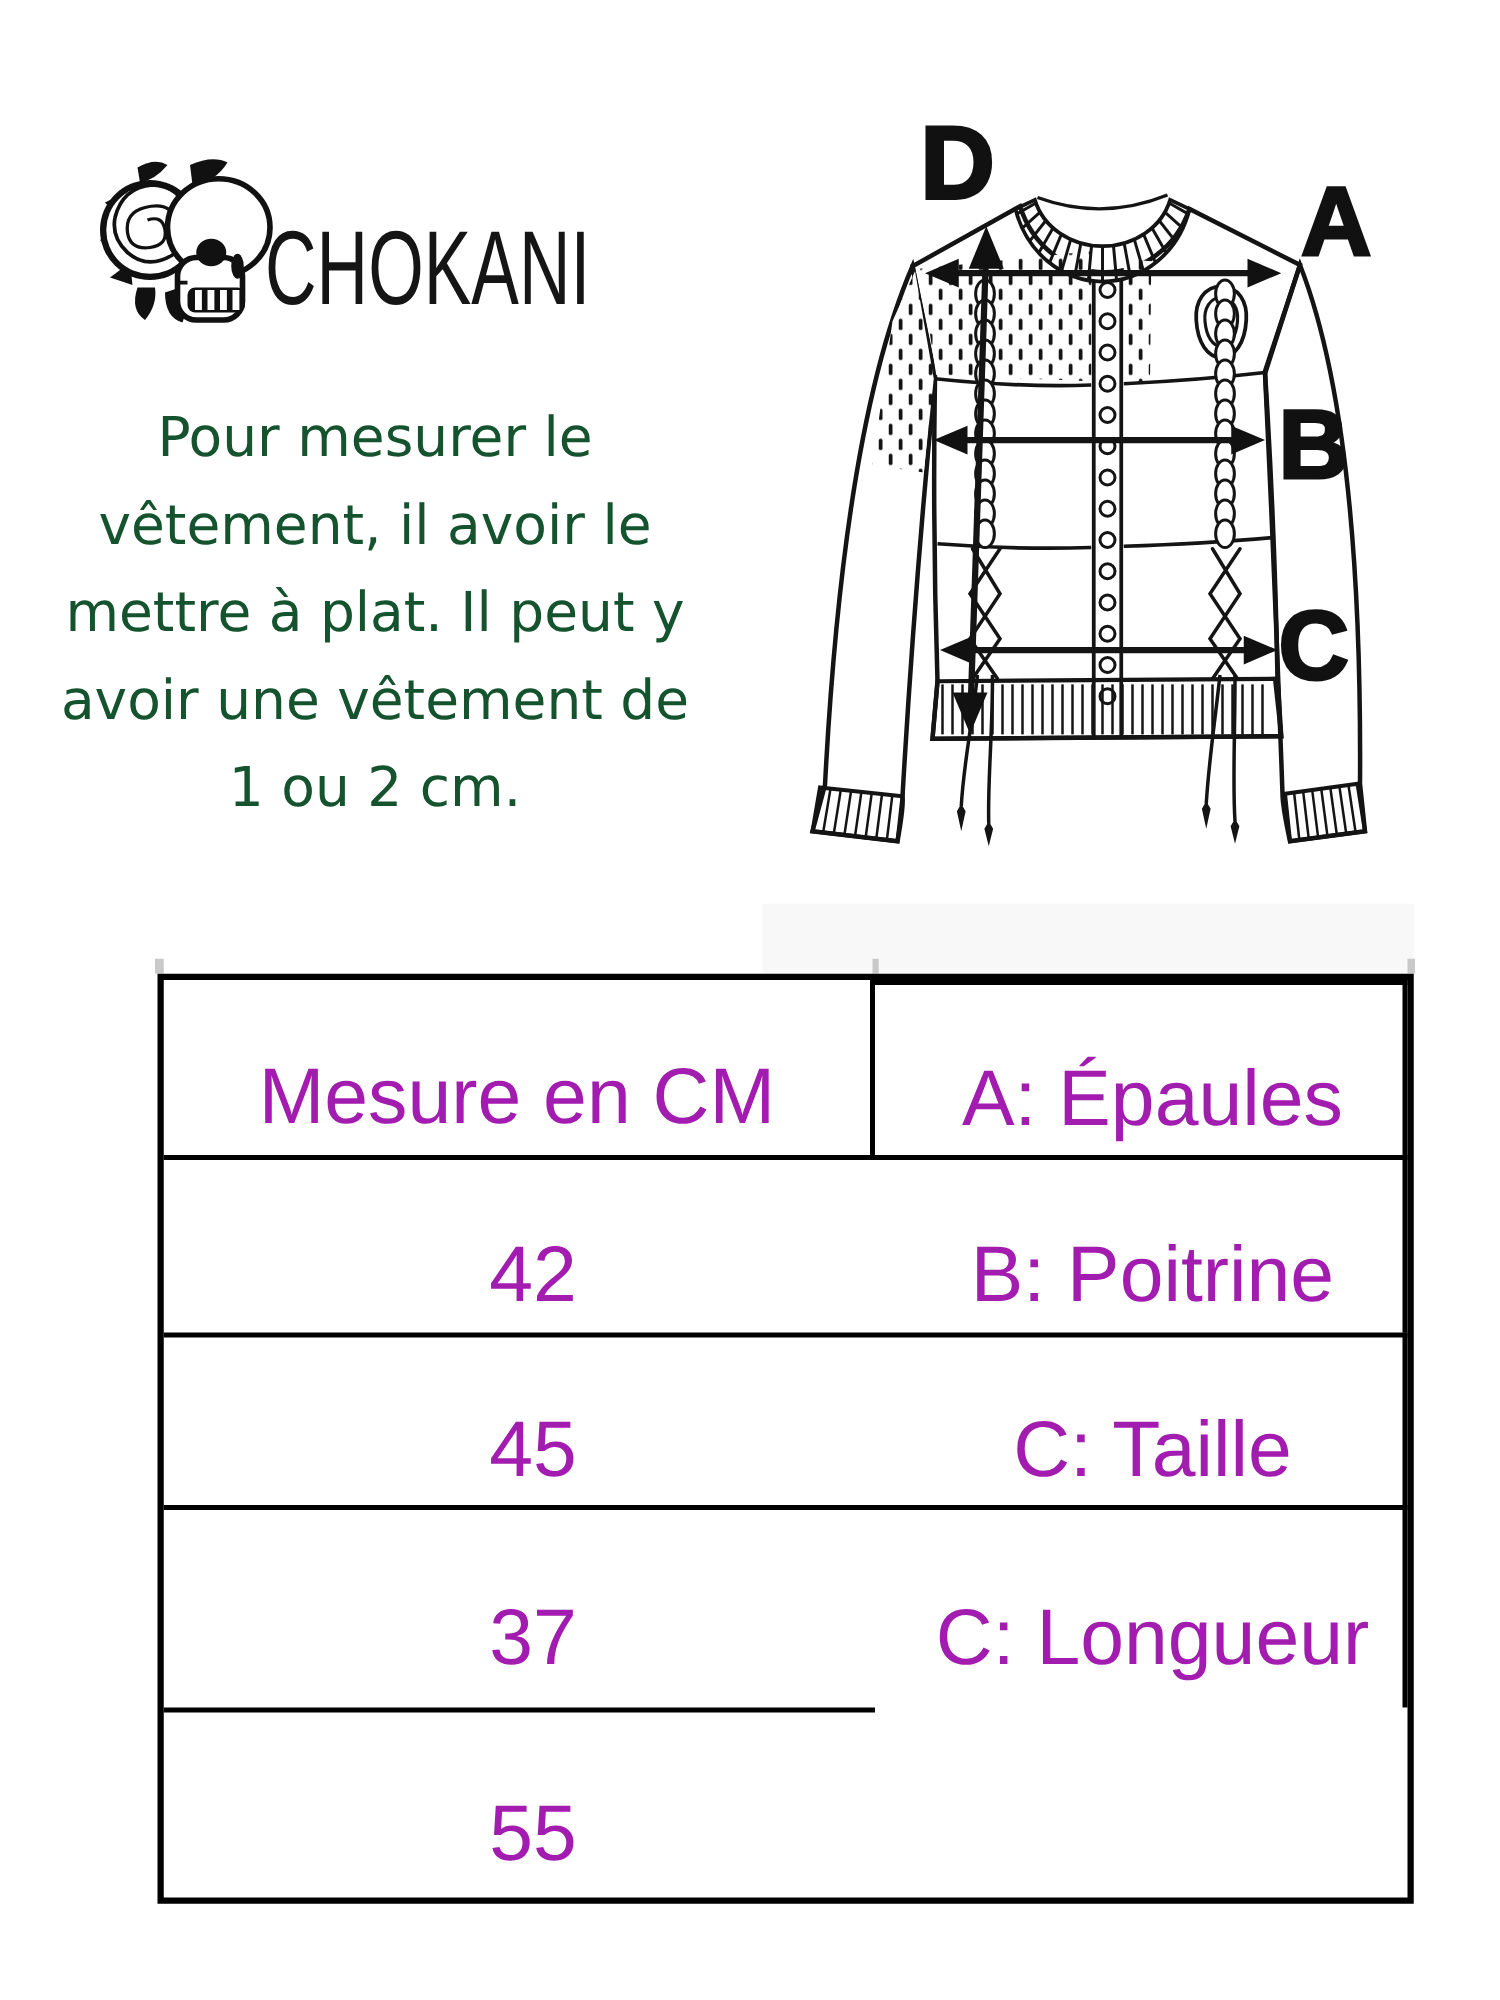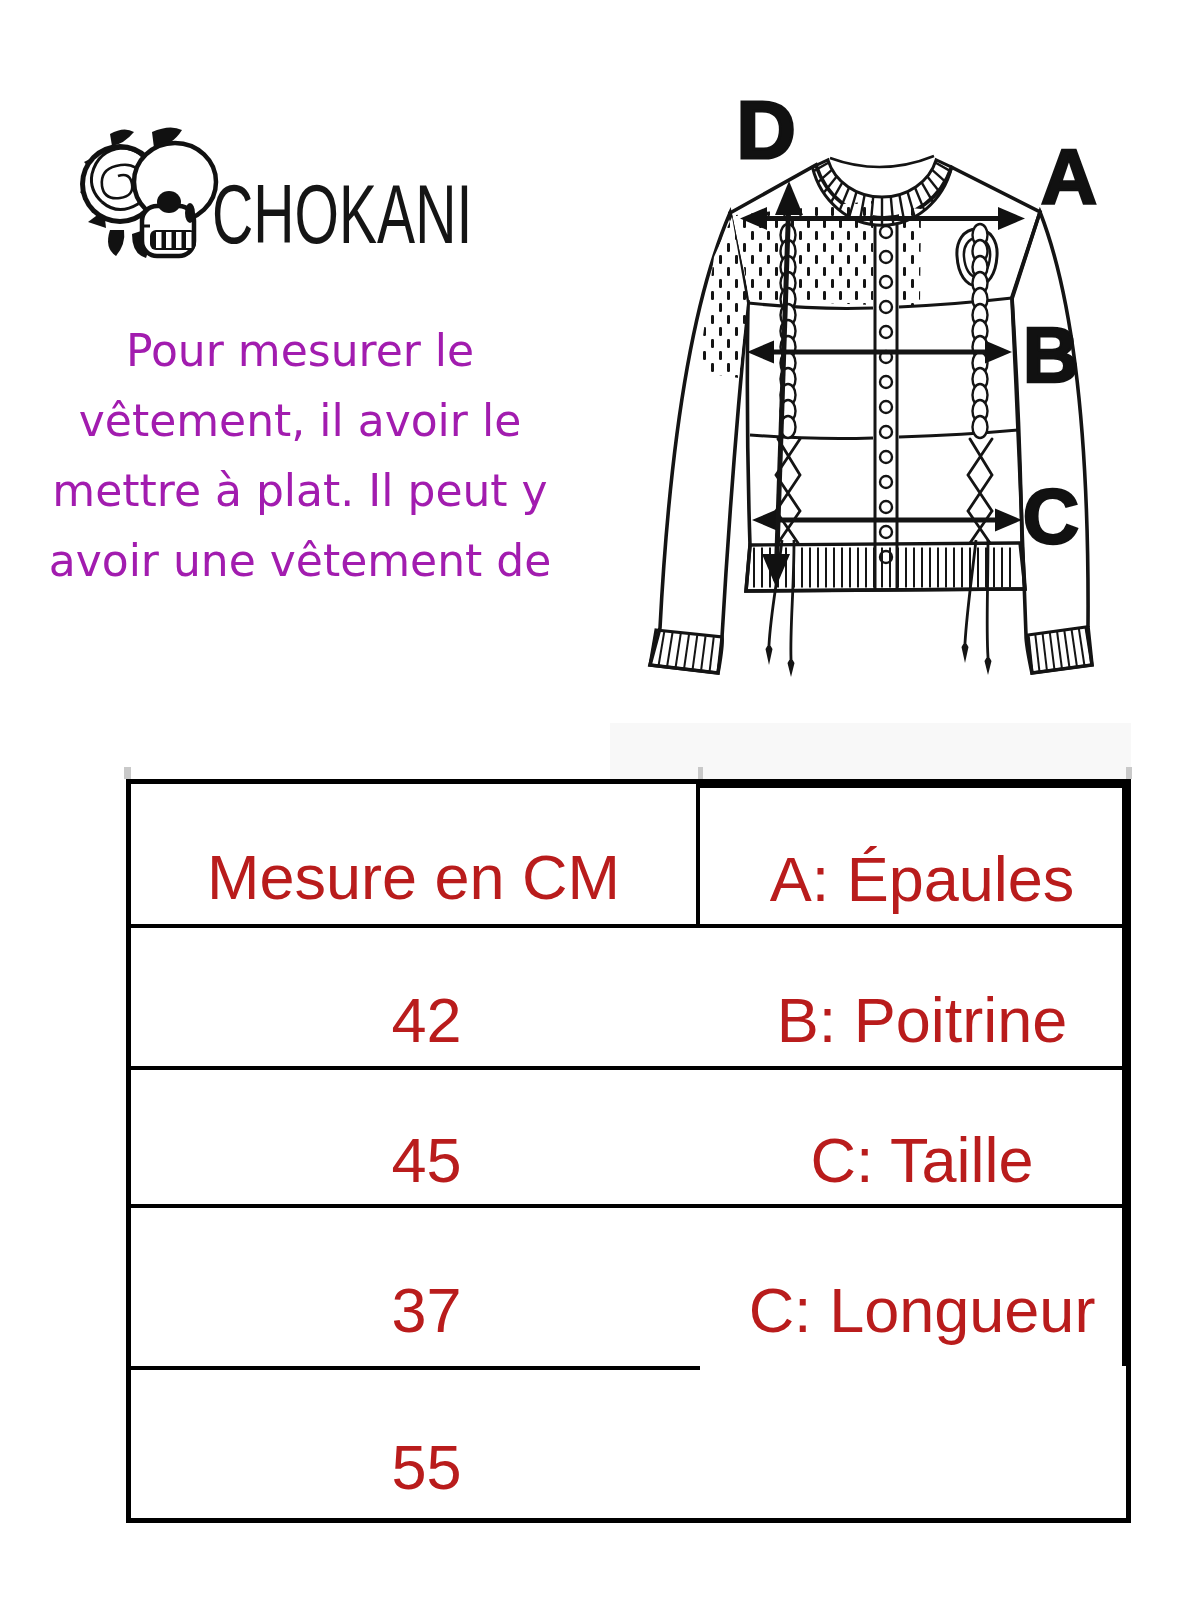--- a/index.html
+++ b/index.html
@@ -6,34 +6,34 @@
   .page{position:relative;width:1200px;height:1600px;background:#fff;overflow:hidden;
         font-family:"Liberation Sans",sans-serif;color:#111;text-decoration:underline;}
 
   
   .logo-svg{position:absolute;left:80px;top:122px;width:140px;height:148px;}
   .brand-name{position:absolute;left:212px;top:172px;font:400 84px/84px "Liberation Sans",sans-serif;
               color:#151515;transform:scaleX(.68);transform-origin:0 0;white-space:nowrap;}
 
   
   .note{position:absolute;left:0;top:316px;width:600px;text-align:center;
-        font:400 44px/70px "DejaVu Sans",sans-serif;color:#a21caf;}
+        font:400 44px/70px "DejaVu Sans",sans-serif;color:#14532d;}
   .note div{white-space:nowrap;}
 
   
   .diagram{position:absolute;left:620px;top:85px;width:520px;height:650px;}
   .diagram .ln{stroke:#141414;fill:none;}
   .diagram text{font-family:"Liberation Sans","DejaVu Sans",sans-serif;font-weight:900;
                 fill:#111;stroke:#111;text-anchor:middle;}
 
   
   .size-table{position:absolute;left:126px;top:779px;width:1005px;height:744px;
               border:5px solid #000;box-sizing:border-box;display:grid;
               grid-template-columns:569px 1fr;grid-template-rows:140px 142px 138px 162px 1fr;
-              font:400 63px "Liberation Sans",sans-serif;color:#b91c1c;background:#fff;}
+              font:400 63px "Liberation Sans",sans-serif;color:#a21caf;background:#fff;}
   .cell{display:flex;align-items:center;justify-content:center;padding-top:46px;
         box-sizing:border-box;white-space:nowrap;}
   .c1{border-right:4px solid #000;}
   .rt{border-top:4px solid #000;padding-left:22px;}
 
   
   .ghost-band{position:absolute;left:610px;top:723px;width:521px;height:56px;background:#f8f8f8;}
   .tick{position:absolute;background:#c9c9c9;}
   .tick.t1{left:124px;top:767px;width:7px;height:12px;}
   .tick.t2{left:698px;top:767px;width:5px;height:12px;}
@@ -72,20 +72,21 @@
       <rect x="106" y="110" width="5.5" height="16" fill="#fff"></rect>
     </svg>
     <span class="brand-name">CHOKANI</span>
   </div>
 
   <div class="note">
     <div>Pour mesurer le</div>
     <div>vêtement, il avoir le</div>
     <div>mettre à plat. Il peut y</div>
     <div>avoir une vêtement de</div>
+    <div>1 ou 2 cm.</div>
   </div>
 
   <svg class="diagram" viewBox="0 0 520 650">
     <defs>
       <pattern id="knit" width="16" height="24" patternUnits="userSpaceOnUse">
         <rect width="16" height="24" fill="#fff"></rect>
         <rect x="3" y="2" width="3" height="9" rx="1.2" fill="#141414"></rect>
         <rect x="11" y="14" width="3" height="9" rx="1.2" fill="#141414"></rect>
       </pattern>
     </defs>

